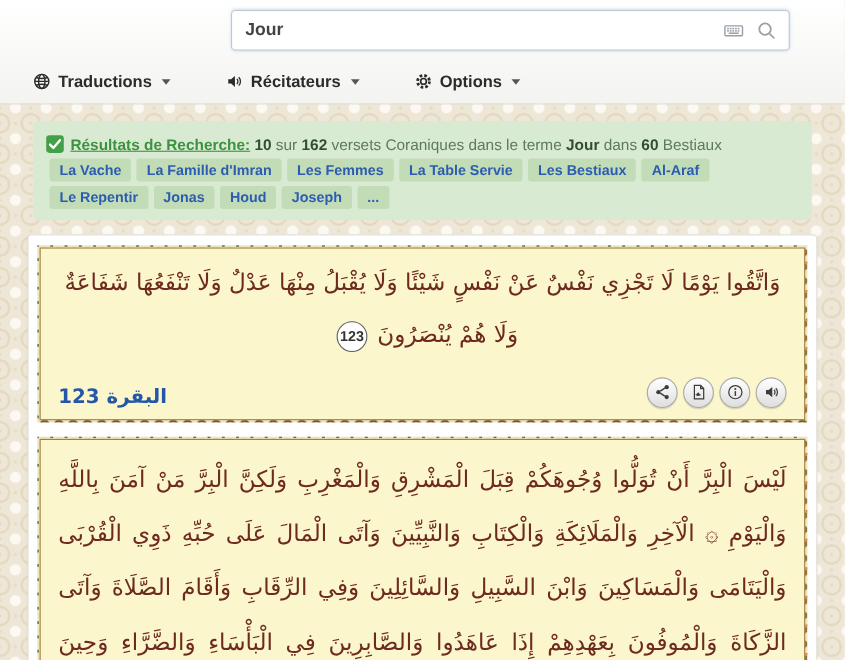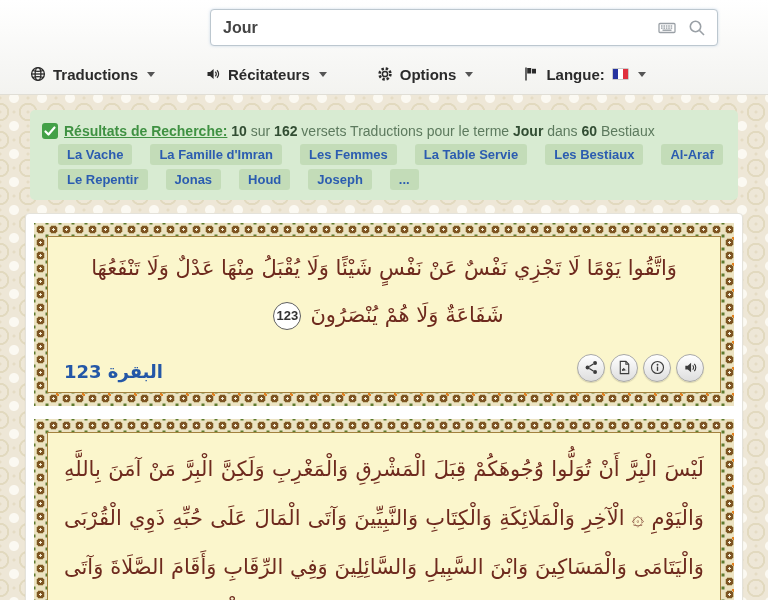--- a/index.html
+++ b/index.html
@@ -76,39 +76,39 @@
   .check-box {
     display:inline-block; width:16px; height:16px; vertical-align:-3px;
     background:#43a047; border-radius:3px; margin-right:6px;
   }
   .check-box svg { display:block; }
   .results-link { color:#3f9142; font-weight:bold; text-decoration:underline; cursor:pointer;text-align:right; }
   .results b { color:#324d33; }
   .tag {
     display:inline-block; background:#c3dcb8; color:#2b5cb0;
     font-weight:bold; font-size:13px; line-height:17px;
-    padding:2px 9px; border-radius:3px; margin:2px 2px 2px 16px;
+    padding:2px 9px; border-radius:3px; margin:2px 2px 2px 3px;
     cursor:pointer; white-space:nowrap;
   }
 
   
   .panel {
     margin:13px auto 0 25px; width:718px; height:560px;
     background:#fff; border:1px solid #e4e2da; border-radius:4px 4px 0 0;
     padding:9px 8px; box-shadow:0 1px 2px rgba(0,0,0,.05);
   }
   .ornament {
     background-color:#ece3c3;
     background-image:
       radial-gradient(circle, #f7f1d8 0 1.3px, #7d5423 1.3px 3.9px, #cfc394 3.9px 4.9px, rgba(0,0,0,0) 4.9px),
       radial-gradient(circle, #5d7a2e 0 1.7px, rgba(0,0,0,0) 1.7px),
       radial-gradient(circle, #e2801f 0 1.6px, rgba(0,0,0,0) 1.6px);
     background-size:13px 13px, 13px 13px, 26px 26px;
     background-position:0 0, 6.5px 6.5px, 10px 3px;
-    padding:13px; margin-bottom:13px;
+    padding:2px; margin-bottom:13px;
   }
   .verse-inner {
     background:#fbf6cc; border:1px solid #a3823f;
     padding:8px 16px 10px 16px;
   }
   .arabic {
     direction:rtl; text-align:center;
     font-family:"DejaVu Sans", sans-serif;
     font-size:21px; line-height:2.25; color:#6e2a1e;
   }
@@ -198,49 +198,33 @@
     <div class="nav-item">
       <span>
         <svg viewBox="0 0 16 16" width="16" height="16" fill="none" stroke="#2b2b2b">
           <circle cx="8" cy="8" r="2.6" stroke-width="1.5"></circle>
           <circle cx="8" cy="8" r="5.4" stroke-width="2.6" stroke-dasharray="2.4 1.85"></circle>
         </svg>
       </span>
       <span>Options</span>
       <span class="caret"></span>
     </div>
-    <div class="nav-item">
-      <span>
-        <svg viewBox="0 0 16 16" width="16" height="16">
-          <line x1="3" y1="1.5" x2="3" y2="14.5" stroke="#2b2b2b" stroke-width="1.4"></line>
-          <rect x="4.2" y="2" width="4" height="5.5" fill="#2b2b2b"></rect>
-          <rect x="9" y="2.8" width="4" height="4.7" fill="#2b2b2b"></rect>
-        </svg>
-      </span>
-      <span>Langue:</span>
-      <span class="flag-fr">
-          <i class="b"></i>
-          <i class="w"></i>
-          <i class="r"></i>
-        </span>
-      <span class="caret"></span>
-    </div>
   </div>
 </div>
 
 <div class="results">
   <span class="check-box">
     <svg viewBox="0 0 16 16" width="16" height="16" fill="none" stroke="#fff" stroke-width="2.2" stroke-linecap="round" stroke-linejoin="round">
       <polyline points="3.5,8.5 6.5,11.5 12.5,4.5"></polyline>
     </svg>
   </span><span class="results-link">Résultats de Recherche:</span>
   <b>10</b>
   <span>sur</span>
   <b>162</b>
-  <span>versets Traductions pour le terme</span>
+  <span>versets Coraniques dans le terme</span>
   <b>Jour</b>
   <span>dans</span>
   <b>60</b>
   <span>Bestiaux</span>
   <span class="tag">La Vache</span><span class="tag">La Famille d'Imran</span><span class="tag">Les Femmes</span><span class="tag">La Table Servie</span><span class="tag">Les Bestiaux</span><span class="tag">Al-Araf</span><span class="tag">Le Repentir</span><span class="tag">Jonas</span><span class="tag">Houd</span><span class="tag">Joseph</span><span class="tag">...</span>
 </div>
 
 <div class="panel">
 
   <div class="ornament">

